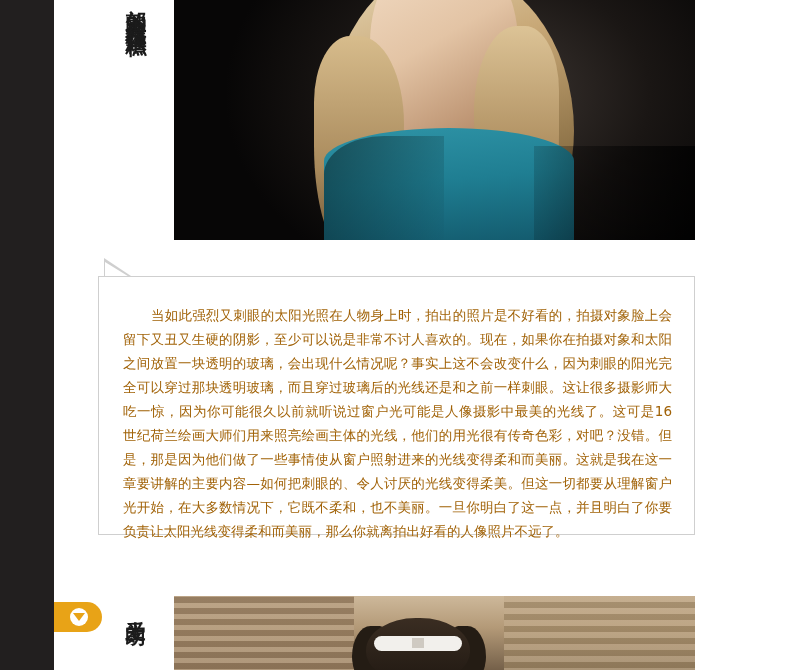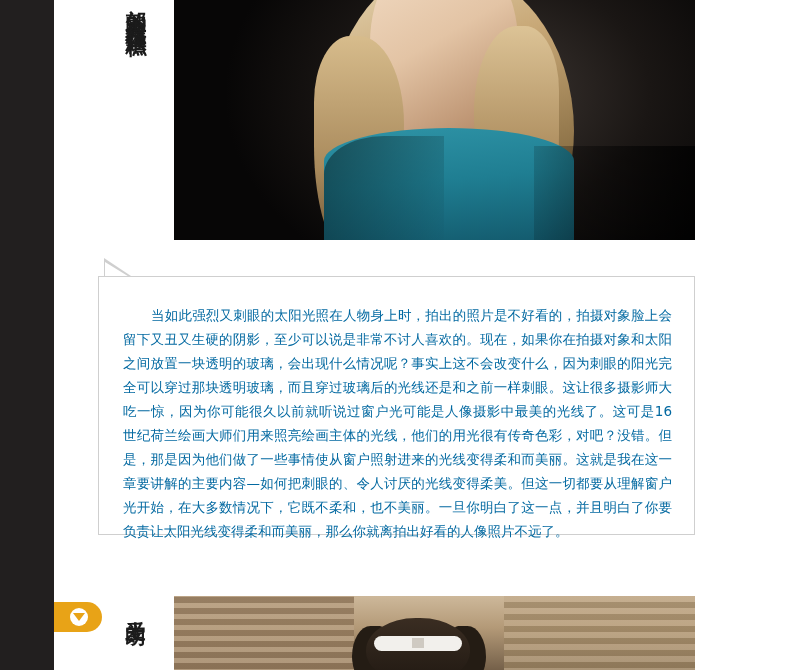--- a/index.html
+++ b/index.html
@@ -154,21 +154,21 @@
     border-top: 16px solid transparent;
   }
   .callout-text {
     position: absolute;
     left: 24px;
     right: 22px;
     top: 26px;
     font-family: "DejaVu Sans", sans-serif;
     font-size: 13.5px;
     line-height: 24px;
-    color: #0369a1;
+    color: #a16207;
     text-align: justify;
     text-indent: 28px;
   }
 
   
   .badge {
     position: absolute;
     left: 54px;
     top: 602px;
     width: 48px;

